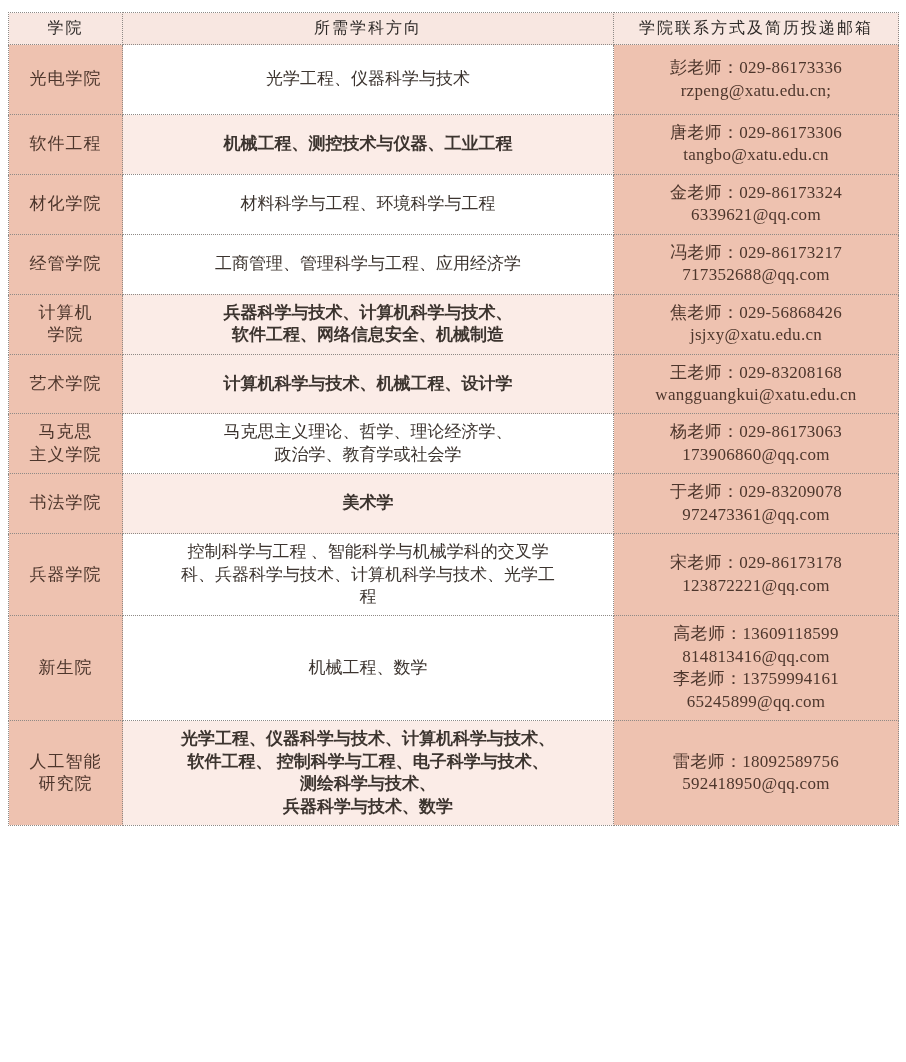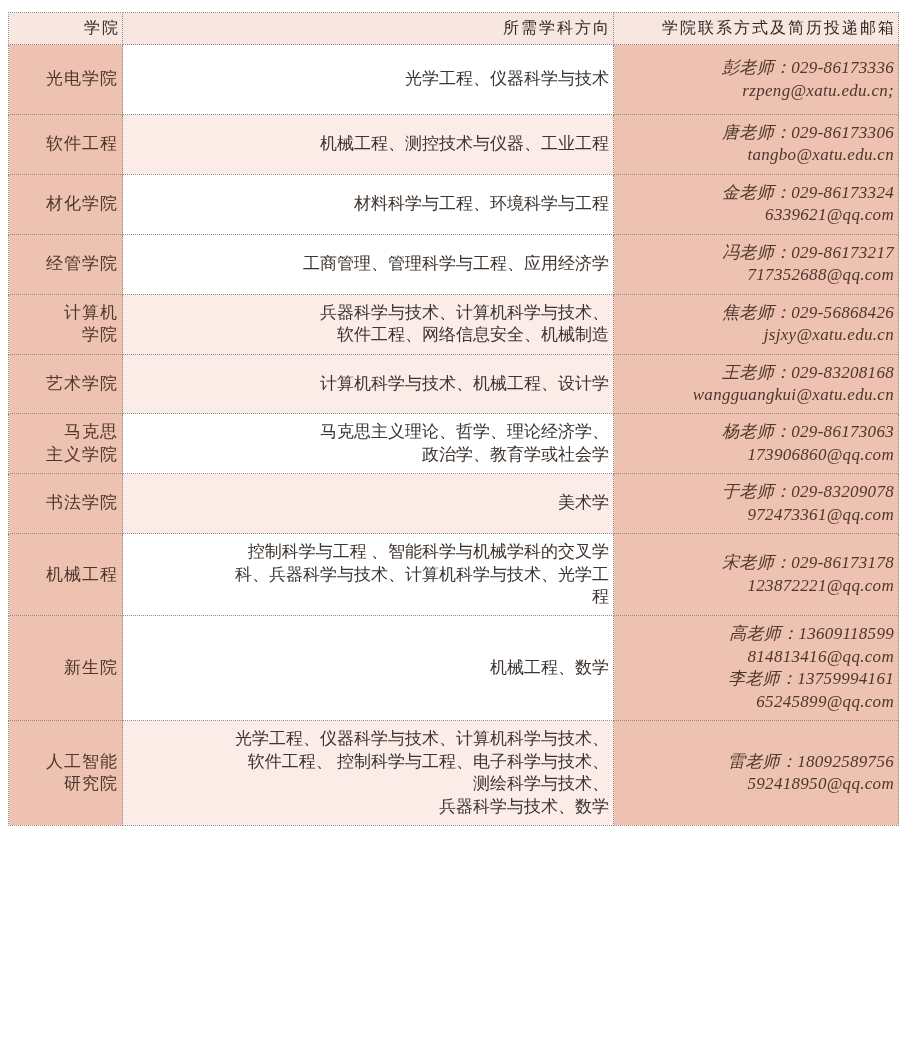--- a/index.html
+++ b/index.html
@@ -29,21 +29,21 @@
   table.recruit {
     width: 890px;
     table-layout: fixed;
     border-collapse: collapse;
   }
   table.recruit col.c1 { width: 114px; }
   table.recruit col.c2 { width: 491px; }
   table.recruit col.c3 { width: 285px; }
   table.recruit th, table.recruit td {
     border: 1px dotted var(--border-color);
-    text-align: right;
+    text-align: center;
     vertical-align: middle;
     white-space: pre-line;
     box-sizing: border-box;
   }
   table.recruit th {
     background: var(--header-pink);
     color: #2e2a28;
     font-weight: normal;
     font-size: 16px;
     letter-spacing: 2px;
@@ -57,26 +57,25 @@
   }
   td.college {
     background: var(--salmon);
     color: var(--ink-warm);
     letter-spacing: 1px;
   }
   td.disciplines {
     color: var(--ink);
   }
   td.disciplines.plain { background: var(--cell-white); }
-  td.disciplines.alt   { background: var(--alt-pink); }
+  td.disciplines.alt   { background: var(--alt-pink); font-weight: bold; }
   td.contact {
     background: var(--salmon);
     color: var(--ink-warm);
     letter-spacing: 0.3px;
-    font-style: italic;
   }
   tbody tr:first-child td { height: 70px; }
 </style>
 </head>
 <body>
 
 <div class="page">
   <table class="recruit">
     <colgroup>
       <col class="c1">
@@ -137,21 +136,21 @@
           <td class="contact">杨老师：029-86173063
 173906860@qq.com</td>
         </tr>
         <tr>
           <td class="college">书法学院</td>
           <td class="disciplines alt">美术学</td>
           <td class="contact">于老师：029-83209078
 972473361@qq.com</td>
         </tr>
         <tr>
-          <td class="college">机械工程</td>
+          <td class="college">兵器学院</td>
           <td class="disciplines plain">控制科学与工程 、智能科学与机械学科的交叉学
 科、兵器科学与技术、计算机科学与技术、光学工
 程</td>
           <td class="contact">宋老师：029-86173178
 123872221@qq.com</td>
         </tr>
         <tr>
           <td class="college">新生院</td>
           <td class="disciplines plain">机械工程、数学</td>
           <td class="contact">高老师：13609118599

